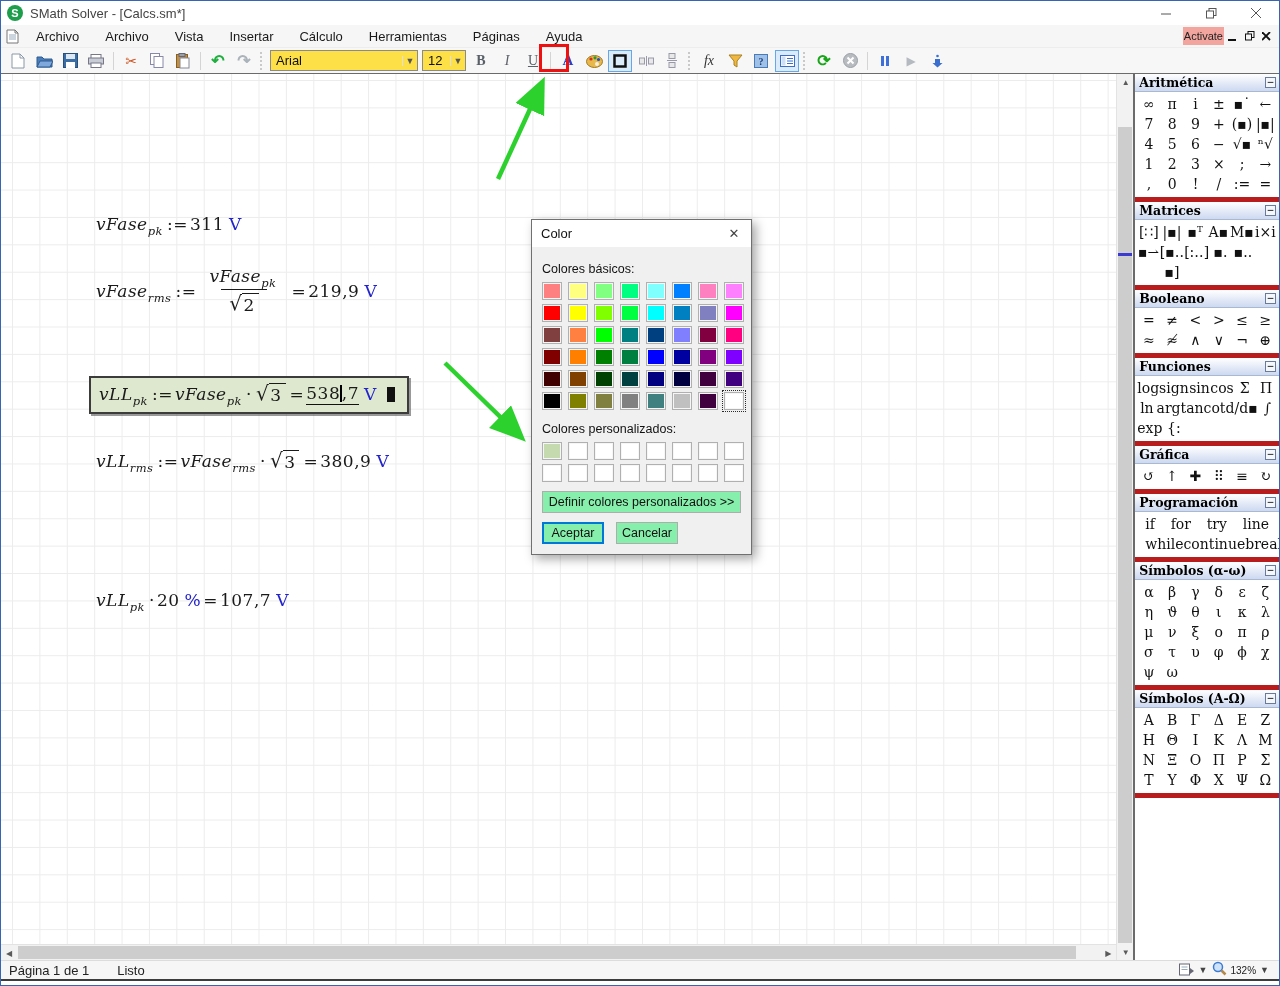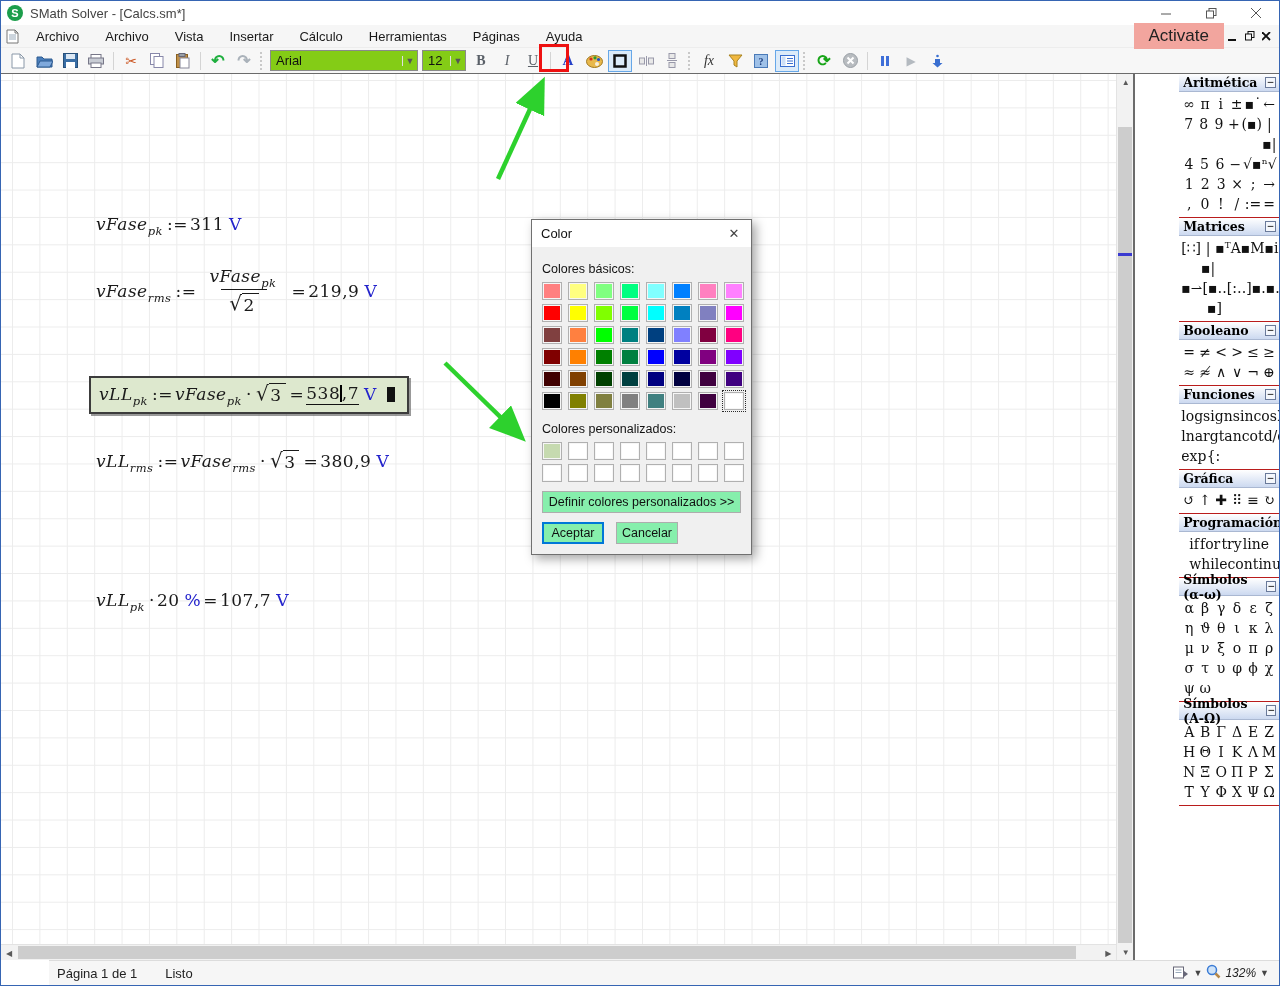--- a/index.html
+++ b/index.html
@@ -12,30 +12,30 @@
   .logo{width:16px;height:16px;border-radius:50%;background:#1c9e4b;color:#fff;font-weight:bold;font-size:11px;display:flex;align-items:center;justify-content:center;margin-right:7px;}
   .title-text{font-size:13px;color:#444;}
   .tb-controls{margin-left:auto;display:flex;}
   .tb-ctl{width:45px;height:24px;display:flex;align-items:center;justify-content:center;color:#555;}
   .tb-ctl svg{stroke:#555;}
 
   
   .menubar{height:23px;background:#f6f6f6;display:flex;align-items:center;font-size:13px;color:#1a1a1a;border-bottom:1px solid #ededed;}
   .menu-doc-icon{width:22px;display:flex;justify-content:center;}
   .menu-item{padding:3px 13px;cursor:default;}
-  .activate-btn{margin-left:auto;padding:3px 15px;font-size:17px;color:#222;}
+  .activate-btn{margin-left:auto;padding:3px 1px;font-size:11px;color:#222;}
   .mdi-ctl{width:17px;height:18px;display:flex;align-items:center;justify-content:center;color:#111;font-weight:bold;}
 
   
   .toolbar{height:26px;background:#f7f7f7;display:flex;align-items:center;padding-left:4px;border-bottom:1px solid #6b6b6b;}
   .tbtn{width:24px;height:22px;display:flex;align-items:center;justify-content:center;margin:0 1px;position:relative;border:1px solid transparent;}
   .tbtn.selected{border:1px solid #66a7e8;background:#dcebf9;}
   .tsep{width:1px;height:18px;background:#d4d4d4;margin:0 4px;}
   .thandle{width:5px;height:18px;border-left:2px dotted #c9c9c9;margin:0 3px;}
-  .combo{height:21px;background:#84cc16;border:1px solid #8a8a8a;display:flex;align-items:center;font-size:13px;padding-left:5px;margin:0 2px;color:#111;}
+  .combo{height:21px;background:#fde047;border:1px solid #8a8a8a;display:flex;align-items:center;font-size:13px;padding-left:5px;margin:0 2px;color:#111;}
   .combo .arrow{margin-left:auto;width:15px;text-align:center;color:#555;font-size:9px;border-left:1px solid #e0e0e0;}
   .combo.font{width:148px;}
   .combo.size{width:44px;}
   .glyph-b{font-family:"Liberation Serif",serif;font-weight:bold;color:#5a6068;font-size:14px;}
   .glyph-i{font-family:"Liberation Serif",serif;font-style:italic;color:#5a6068;font-size:14px;}
   .glyph-u{font-family:"Liberation Serif",serif;text-decoration:underline;color:#5a6068;font-size:14px;}
   .glyph-a{font-family:"Liberation Serif",serif;font-weight:bold;color:#2541c8;font-size:15px;}
   .glyph-fx{font-family:"Liberation Serif",serif;font-style:italic;color:#333;font-size:14px;}
   .glyph-undo{color:#1faf3f;font-weight:bold;font-size:16px;}
   .glyph-redo{color:#aab2ba;font-weight:bold;font-size:16px;}
@@ -91,33 +91,33 @@
   .swatch{width:20px;height:18px;border:1px solid #b0b0b0;box-shadow:inset 0 0 0 1px #f6f6f6;}
   .swatch.sel{outline:1.5px dotted #2a2a2a;outline-offset:1px;}
   .dlg-btn{background:#86efac;border:1px solid #adadad;font-size:12.5px;height:22px;display:flex;align-items:center;justify-content:center;font-family:"Liberation Sans",sans-serif;}
   .define-btn{width:100%;margin:9px 0 9px;}
   .dlg-btn-row{display:flex;gap:12px;}
   .ok-btn{width:62px;border:2px solid #0078d7;}
   .cancel-btn{width:62px;}
 
   
   .sidebar{width:144px;background:#fff;font-family:"DejaVu Serif",serif;overflow:hidden;}
-  .panel{border-bottom:1px solid #b91c1c;margin-left:44px;}
+  .panel{border-bottom:5px solid #b91c1c;}
   .panel-header{height:18px;display:flex;align-items:center;background:linear-gradient(#ffffff,#ccd9f0);border-bottom:1px solid #aab8d2;padding:0 3px 0 4px;font-weight:bold;font-size:12.5px;color:#000;}
   .collapse-box{margin-left:auto;width:11px;height:11px;border:1px solid #6a7a9a;background:#f4f7fc;display:flex;align-items:center;justify-content:center;font-size:9px;line-height:1;color:#333;}
   .panel-row{display:grid;grid-template-columns:repeat(6,1fr);text-align:center;font-size:14px;line-height:20px;color:#111;}
   .panel-row.flexrow{display:flex;justify-content:space-between;padding:0 8px;}
   .panel-rows{padding:2px 2px 3px;}
 
   
-  .statusbar{height:25px;background:#f6f6f6;border-top:1px solid #dcdcdc;display:flex;align-items:center;font-size:13px;color:#222;margin-left:48px;}
+  .statusbar{height:19px;background:#f6f6f6;border-top:1px solid #dcdcdc;display:flex;align-items:center;font-size:13px;color:#222;}
   .sb-page{margin-left:8px;}
   .sb-status{margin-left:28px;}
   .sb-right{margin-left:auto;display:flex;align-items:center;margin-right:10px;gap:4px;}
-  .sb-zoom{font-size:12px;font-style:italic;}
+  .sb-zoom{font-size:10px;}
   .sb-dd{font-size:9px;color:#444;}
   .bottom-edge{height:2px;background:#3c3c3c;}
 </style>
 </head>
 <body>
 
 <div class="app">
 
   <div class="titlebar">
     <div class="logo">S</div>

